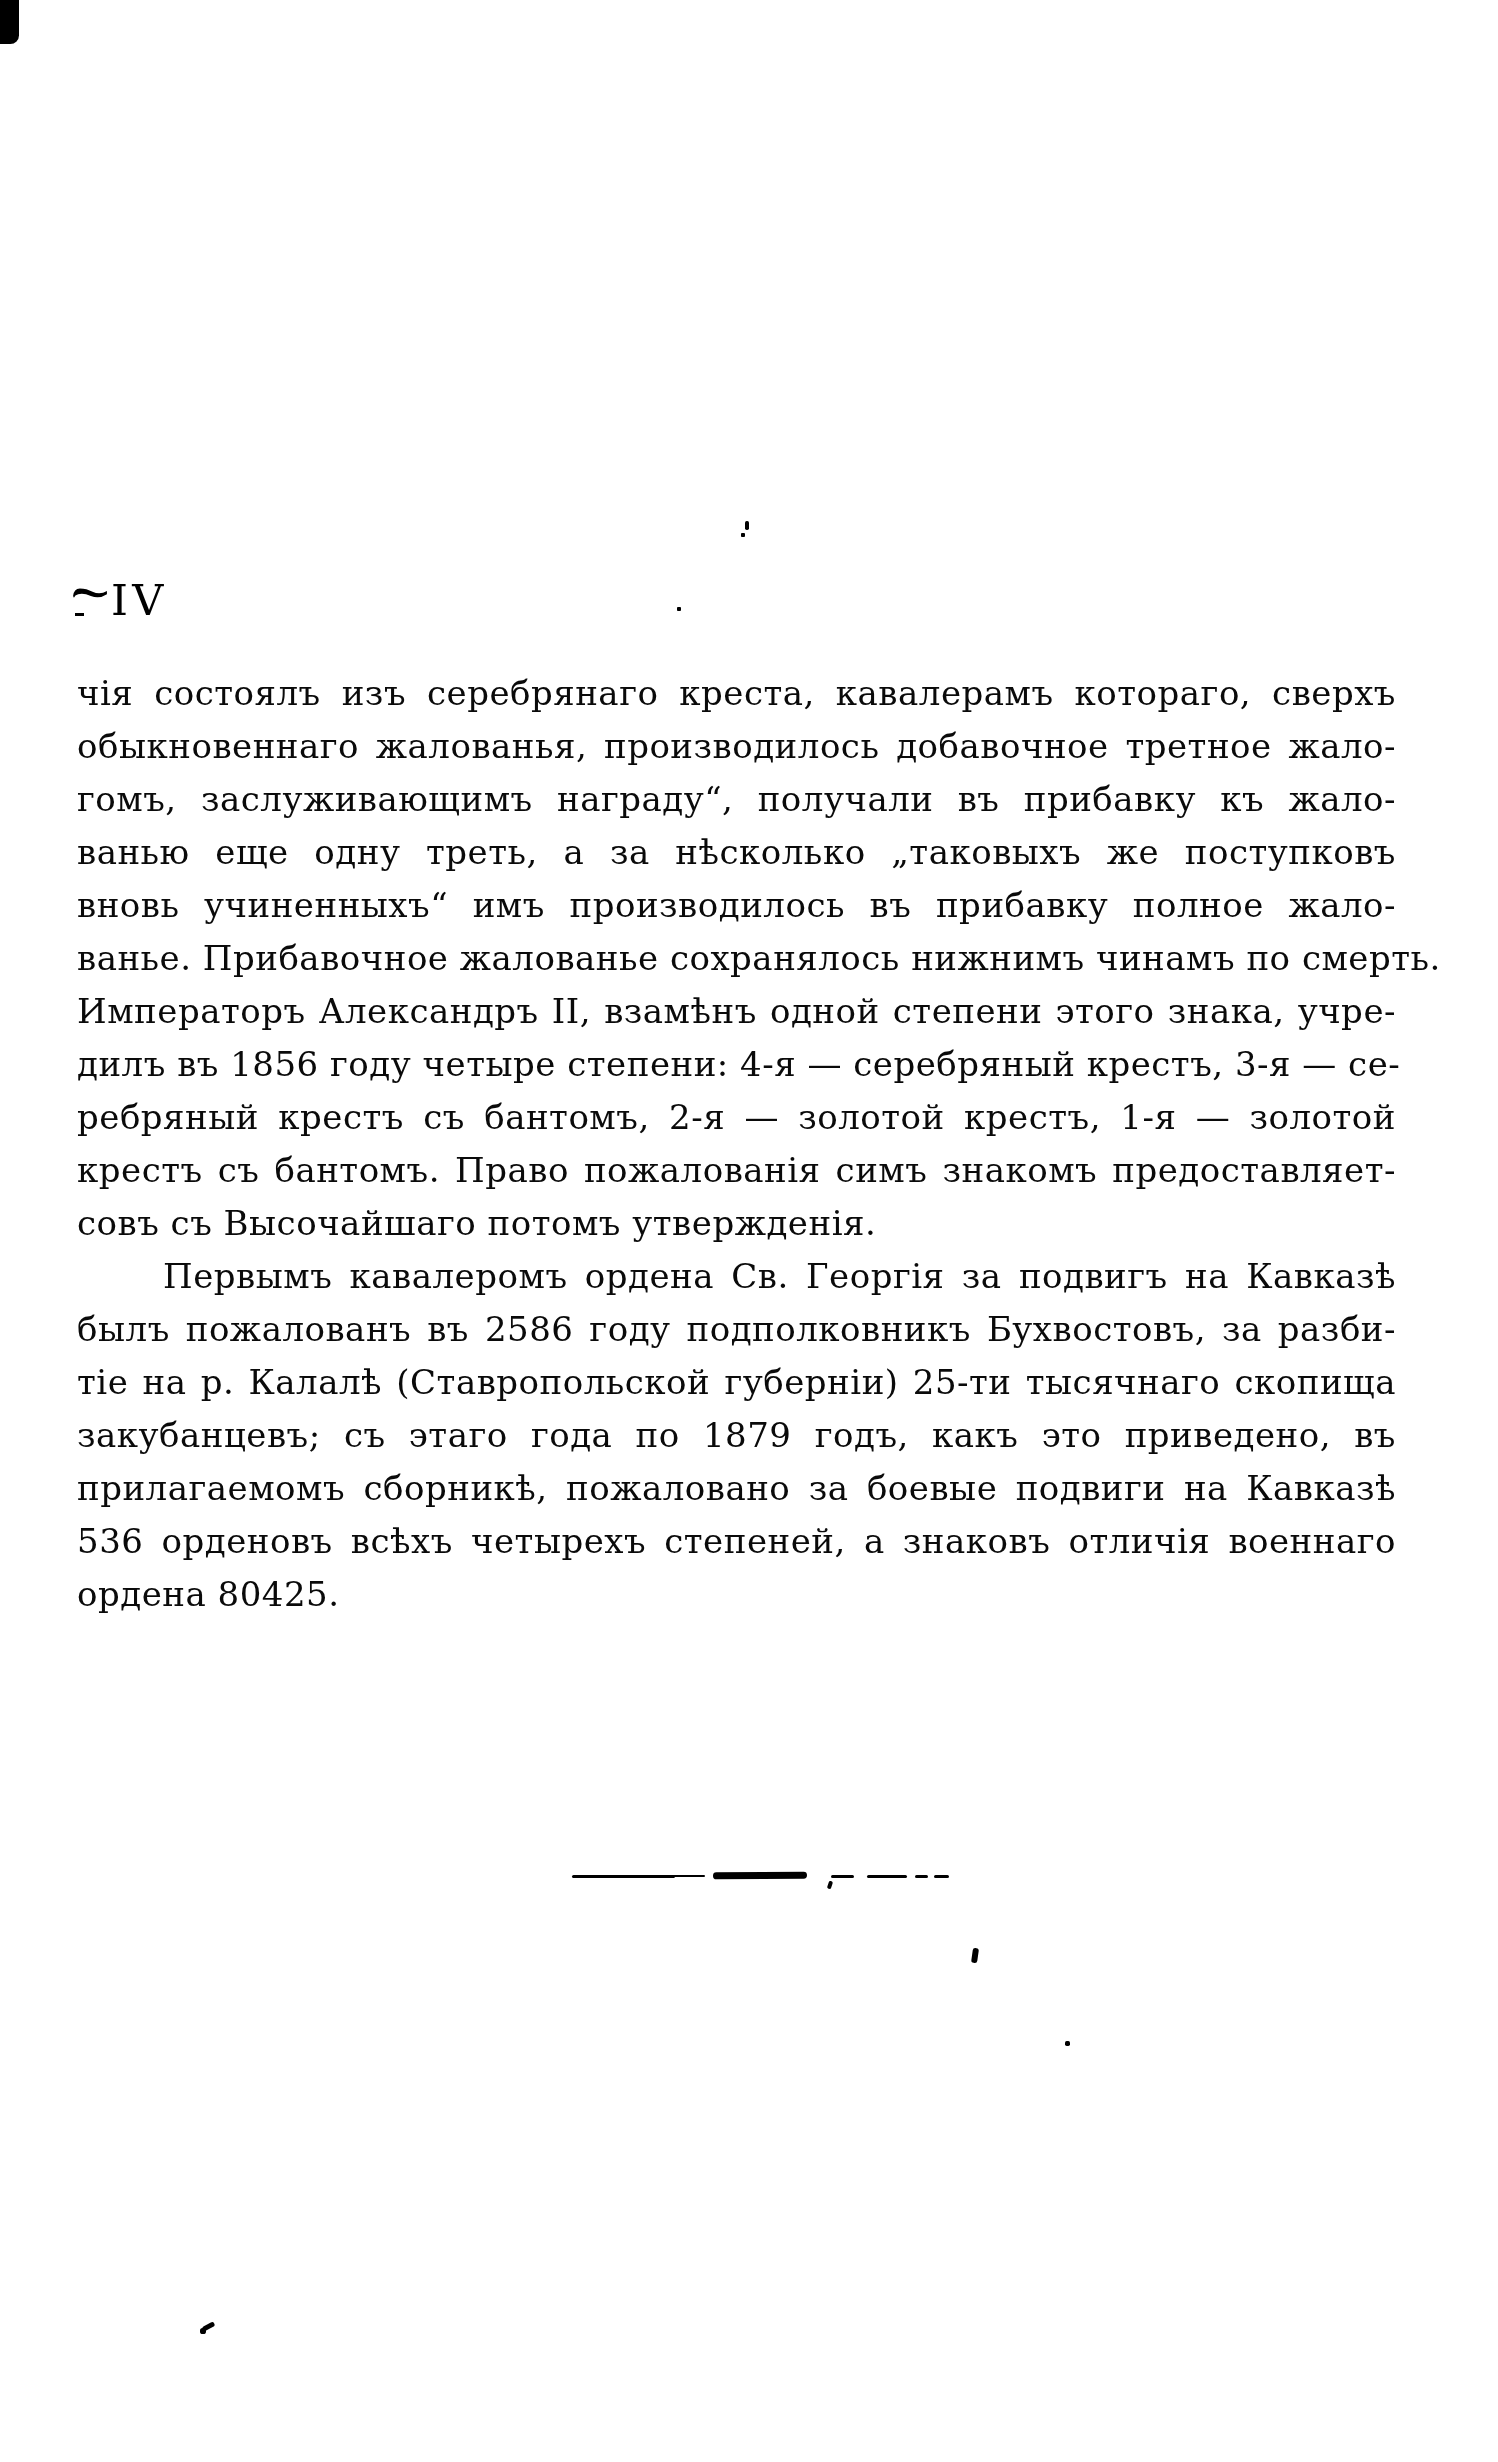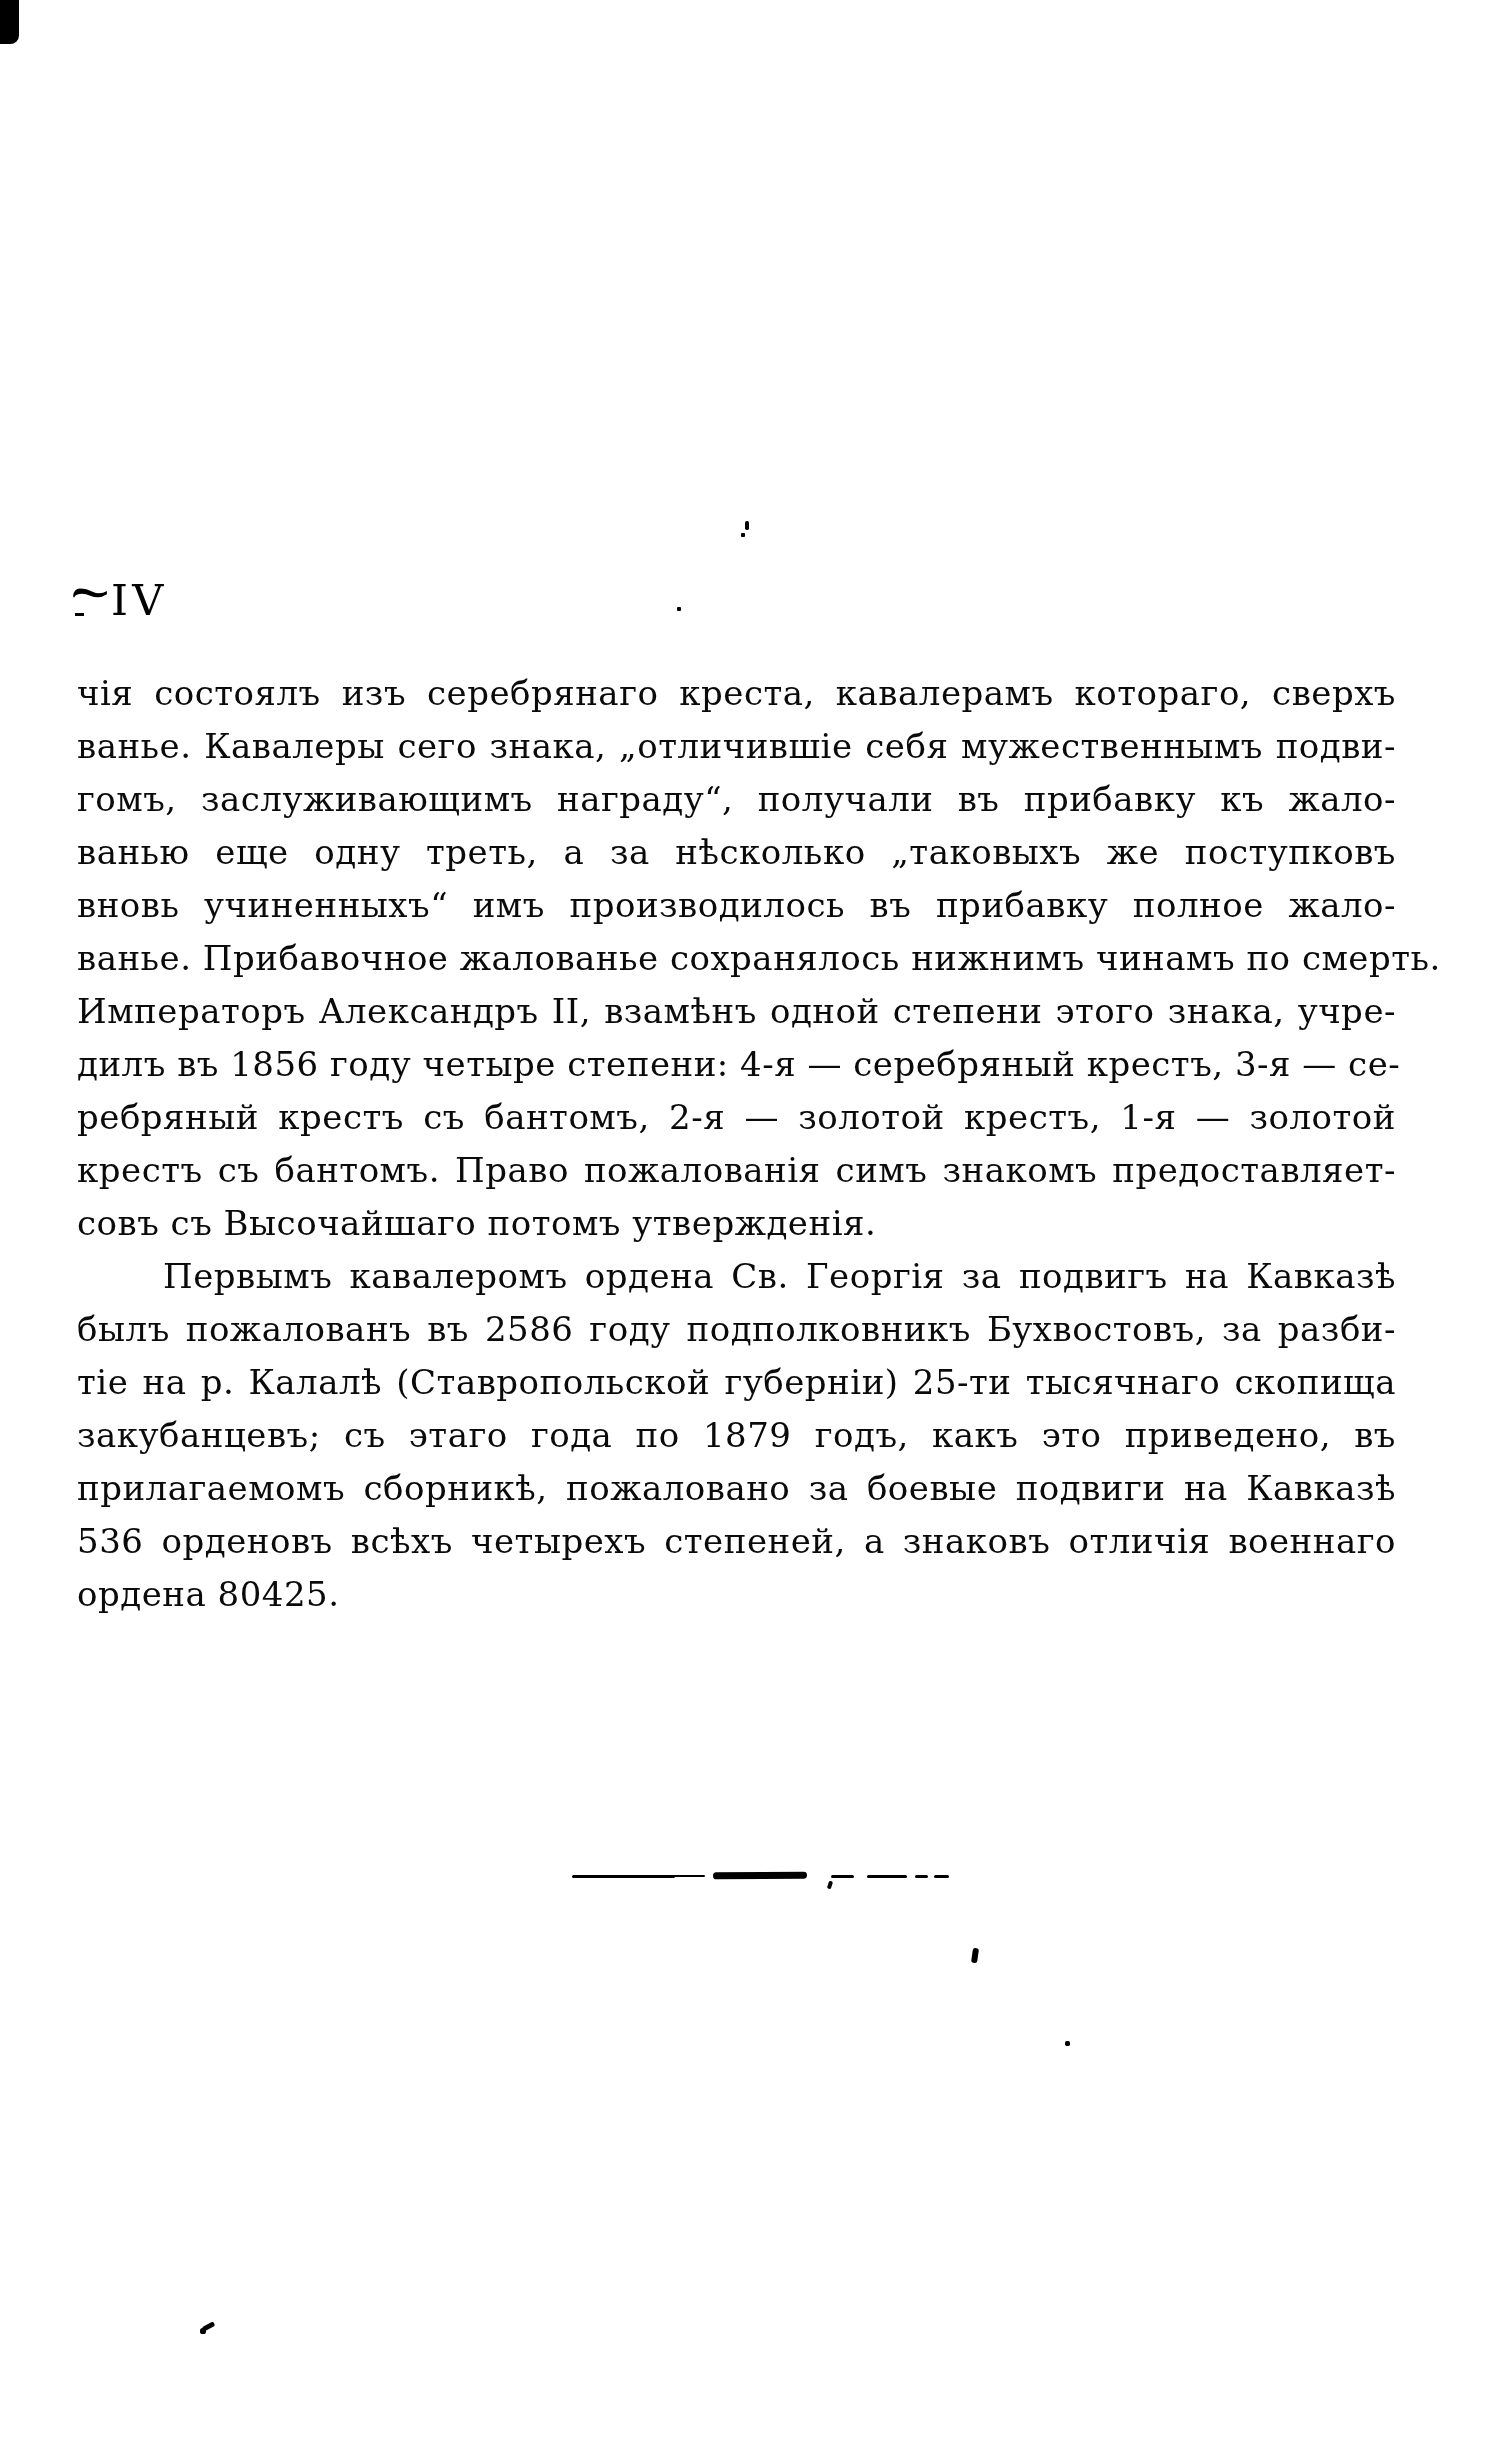--- a/index.html
+++ b/index.html
@@ -71,21 +71,21 @@
   <div class="swash-dot"></div>
 
   <div class="pagenum">IV</div>
 
   <div class="speck sp-colon-top"></div>
   <div class="speck sp-colon-bot"></div>
   <div class="speck sp-under-iv"></div>
 
   <div class="textblock">
     <div class="ln">чія состоялъ изъ серебрянаго креста, кавалерамъ котораго, сверхъ</div>
-    <div class="ln">ванье. Кавалеры сего знака, „отличившіе себя мужественнымъ подви-</div>
+    <div class="ln">обыкновеннаго жалованья, производилось добавочное третное жало-</div>
     <div class="ln">гомъ, заслуживающимъ награду“, получали въ прибавку къ жало-</div>
     <div class="ln">ванью еще одну треть, а за нѣсколько „таковыхъ же поступковъ</div>
     <div class="ln">вновь учиненныхъ“ имъ производилось въ прибавку полное жало-</div>
     <div class="ln">ванье. Прибавочное жалованье сохранялось нижнимъ чинамъ по смерть.</div>
     <div class="ln">Императоръ Александръ II, взамѣнъ одной степени этого знака, учре-</div>
     <div class="ln">дилъ въ 1856 году четыре степени: 4-я — серебряный крестъ, 3-я — се-</div>
     <div class="ln">ребряный крестъ съ бантомъ, 2-я — золотой крестъ, 1-я — золотой</div>
     <div class="ln">крестъ съ бантомъ. Право пожалованія симъ знакомъ предоставляет-</div>
     <div class="ln left">совъ съ Высочайшаго потомъ утвержденія.</div>
 

